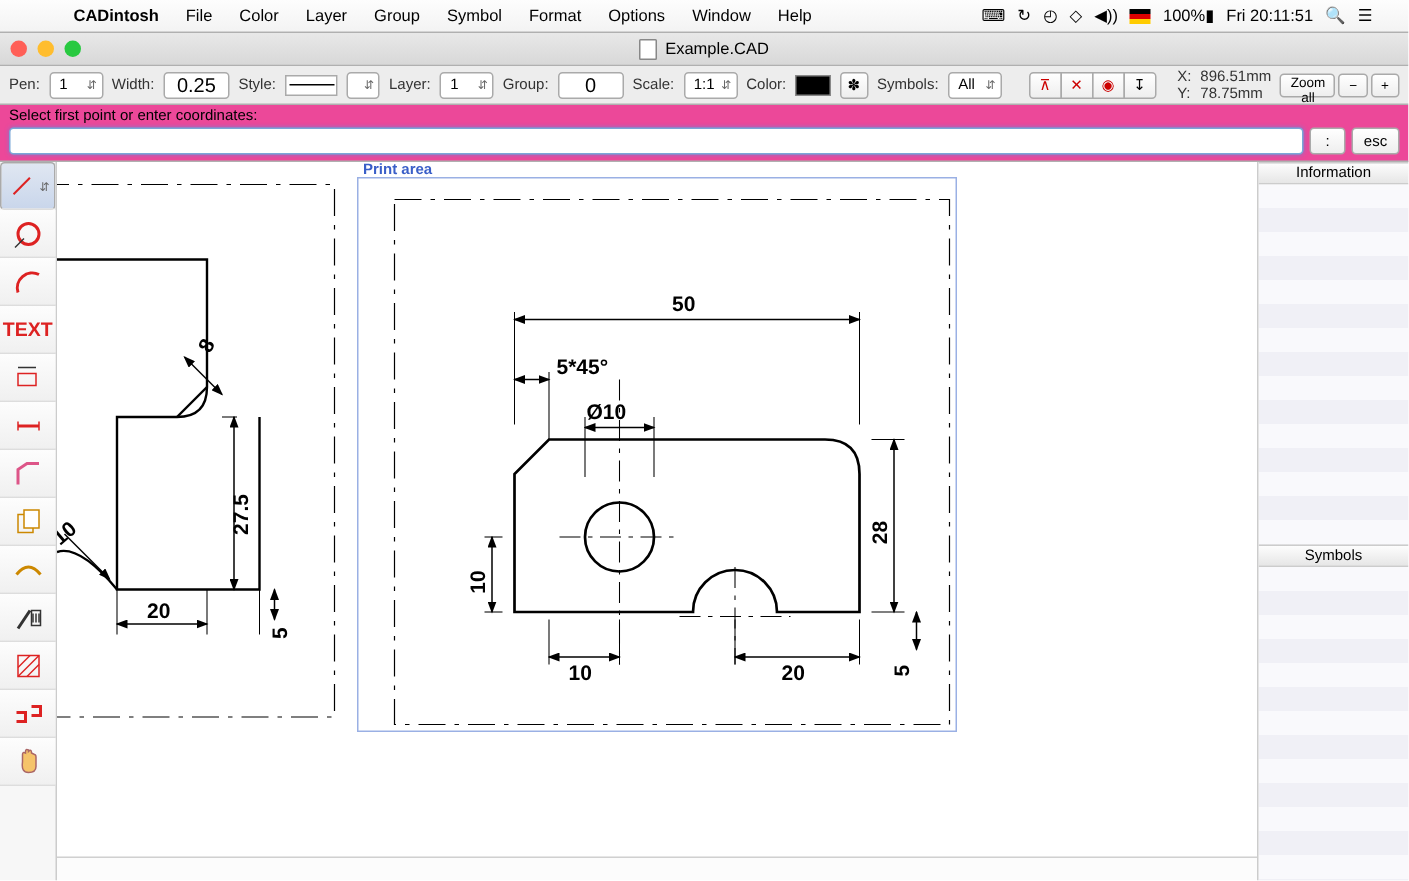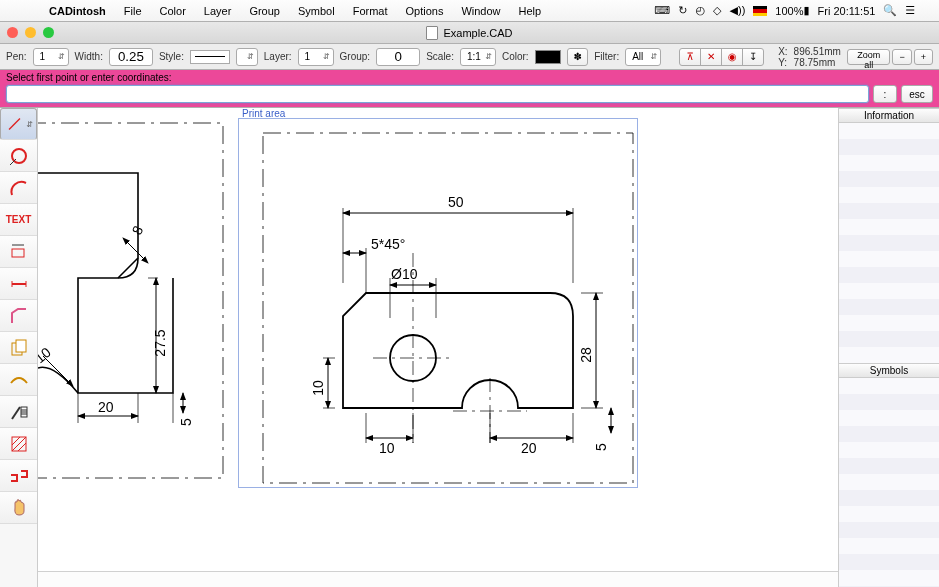--- a/index.html
+++ b/index.html
@@ -46,21 +46,21 @@
 .cmdline { display: flex; gap: 4px; align-items: center; margin-top: 2px; }
 .cmdline input { flex: 1; height: 18px; border: 1px solid #7aa7d8; border-radius: 3px; padding: 0 4px; outline: none; box-shadow: 0 0 3px rgba(80,140,230,.6); }
 .cmdline .iconbtn { width: 24px; }
 
 
 .main { display: flex; height: calc(587px - 22px - 22px - 26px - 38px); }
 .toolcol { width: 38px; background: #f7f7f7; border-right: 1px solid #ccc; display: flex; flex-direction: column; }
 .toolbtn { height: 32px; border-bottom: 1px solid #ddd; display: flex; align-items: center; justify-content: center; background: linear-gradient(#fdfdfd,#f0f0f0); position: relative; font-size: 14px; }
 .toolbtn.sel { background: linear-gradient(#e0e7f2,#c9d6eb); }
 .toolbtn svg { width: 22px; height: 22px; }
-.canvas { flex: 1; background: #fff; position: relative; overflow: hidden; border-right: 1px solid #ccc; }
+.canvas { flex: 1; background: #fff; position: relative; overflow: hidden; border-right: 1px solid #ccc; font-weight: bold; }
 .sidepanel { width: 100px; background: #f3f3f3; display: flex; flex-direction: column; }
 .sidepanel .hdr { text-align: center; background: linear-gradient(#fdfdfd,#e6e6e6); border-top: 1px solid #ccc; border-bottom: 1px solid #ccc; font-size: 10px; padding: 1px 0; }
 .sidepanel .body { flex: 1; background: repeating-linear-gradient(#f9f9fc,#f9f9fc 16px,#f0f0f6 16px,#f0f0f6 32px); }
 
 
 .printarea-label { position: absolute; left: 204px; top: 0px; color: #3a5fc8; font-size: 10px; }
 .printbox { position: absolute; left: 200px; top: 10px; width: 400px; height: 370px; border: 1px solid #9ab0e4; }
 .footer { position: absolute; bottom: 0; left: 0; right: 0; height: 16px; background: #fcfcfc; border-top: 1px solid #d0d0d0; }
 </style>
 </head>
@@ -116,21 +116,21 @@
   <span class="sel" style="min-width:18px"></span>
   <label>Layer:</label>
   <span class="sel">1</span>
   <label>Group:</label>
   <input type="text" value="0" style="">
   <label>Scale:</label>
   <span class="sel">1:1</span>
   <label>Color:</label>
   <span class="color-sw"></span>
   <span class="iconbtn">✽</span>
-  <label>Filter:</label>
+  <label>Symbols:</label>
   <span class="sel">All</span>
   <div class="seg" style="margin-left:12px">
     <span class="iconbtn" style="color:#c00">⊼</span>
     <span class="iconbtn" style="color:#c00">✕</span>
     <span class="iconbtn" style="color:#c00">◉</span>
     <span class="iconbtn">↧</span>
   </div>
   <div class="coordbox">
     <span>X:</span>
       <span>896.51mm</span>
@@ -167,21 +167,21 @@
         <svg viewBox="0 0 22 22">
           <circle cx="11" cy="11" r="7" stroke="#d22" stroke-width="2" fill="none"></circle>
           <line x1="2" y1="20" x2="8" y2="14" stroke="#333"></line>
         </svg>
       </div>
     <div class="toolbtn">
         <svg viewBox="0 0 22 22">
           <path d="M4 18 A10 10 0 0 1 18 6" stroke="#d22" stroke-width="2" fill="none"></path>
         </svg>
       </div>
-    <div class="toolbtn" style="color:#d22;font-size:10px;font-weight:bold">TEXT</div>
+    <div class="toolbtn" style="color:#d22;font-size:13px;font-weight:bold">TEXT</div>
     <div class="toolbtn">
         <svg viewBox="0 0 22 22">
           <rect x="4" y="8" width="12" height="8" stroke="#d22" fill="none"></rect>
           <line x1="4" y1="4" x2="16" y2="4" stroke="#333"></line>
         </svg>
       </div>
     <div class="toolbtn">
         <svg viewBox="0 0 22 22">
           <line x1="4" y1="11" x2="18" y2="11" stroke="#d22" stroke-width="2"></line>
           <line x1="4" y1="8" x2="4" y2="14" stroke="#d22"></line>

